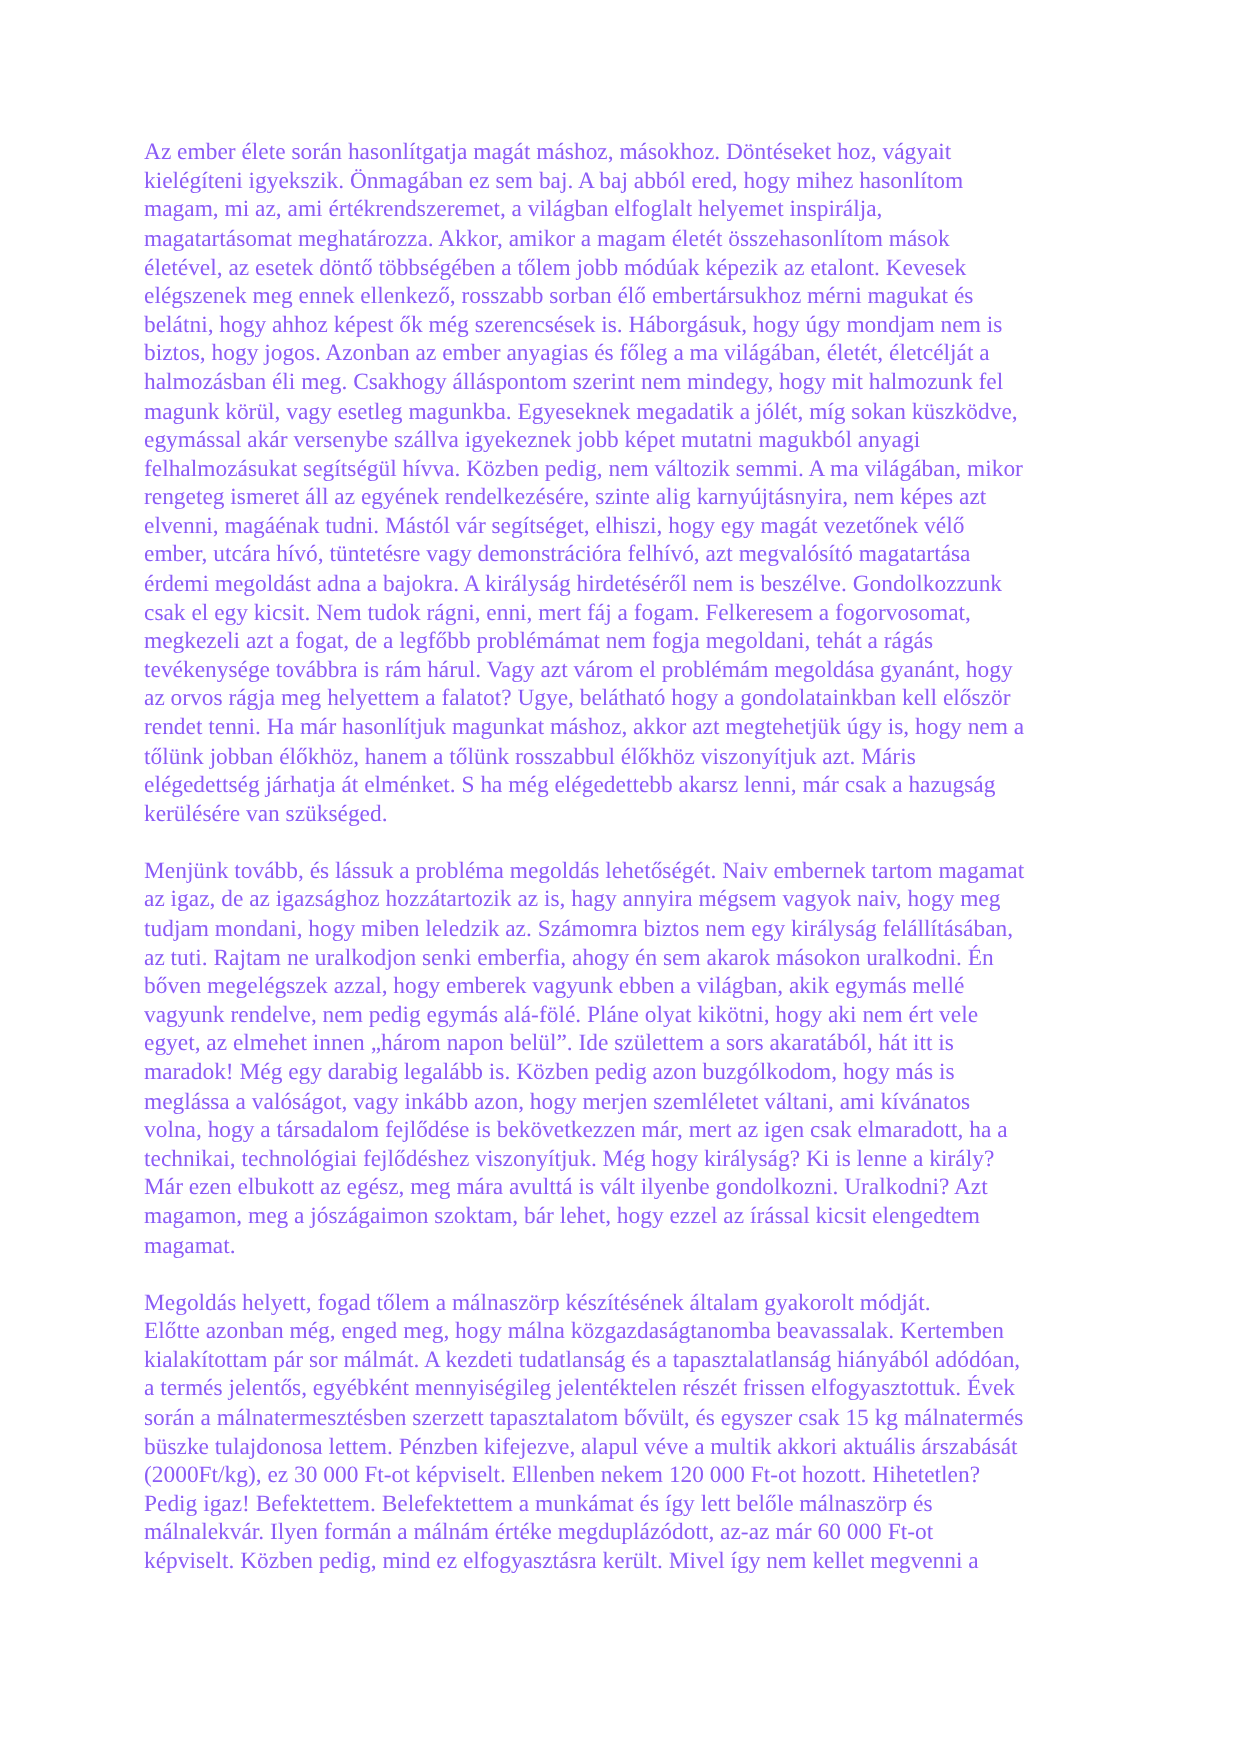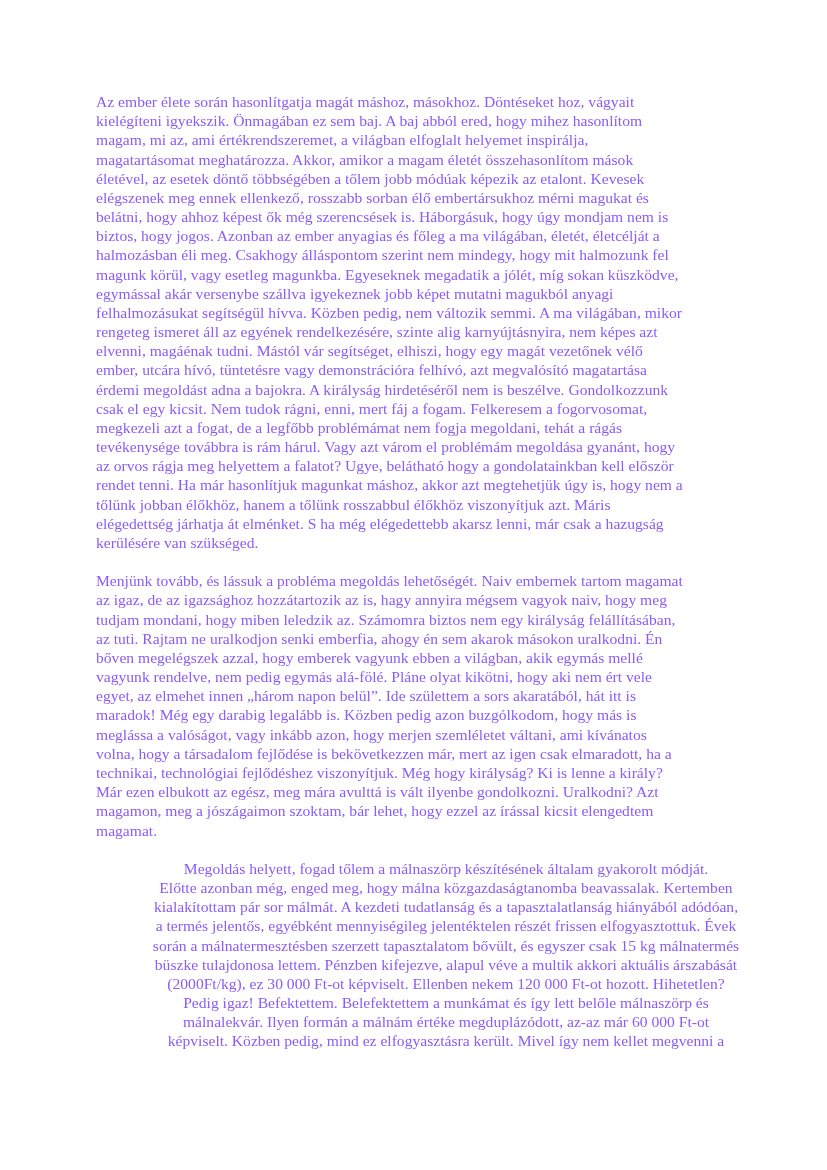--- a/index.html
+++ b/index.html
@@ -24,21 +24,20 @@
     line-height: 19.17px;
     color: #8b5cf6;
     -webkit-font-smoothing: antialiased;
   }
   .para {
     margin: 0 0 19.17px 0;
     white-space: pre;
   }
   .para:last-child {
     margin-bottom: 0;
-    text-align: center;
   }
 </style>
 </head>
 <body>
 
 <div class="page">
   <div class="content">
     <div class="para">Az ember élete során hasonlítgatja magát máshoz, másokhoz. Döntéseket hoz, vágyait
 kielégíteni igyekszik. Önmagában ez sem baj. A baj abból ered, hogy mihez hasonlítom
 magam, mi az, ami értékrendszeremet, a világban elfoglalt helyemet inspirálja,

